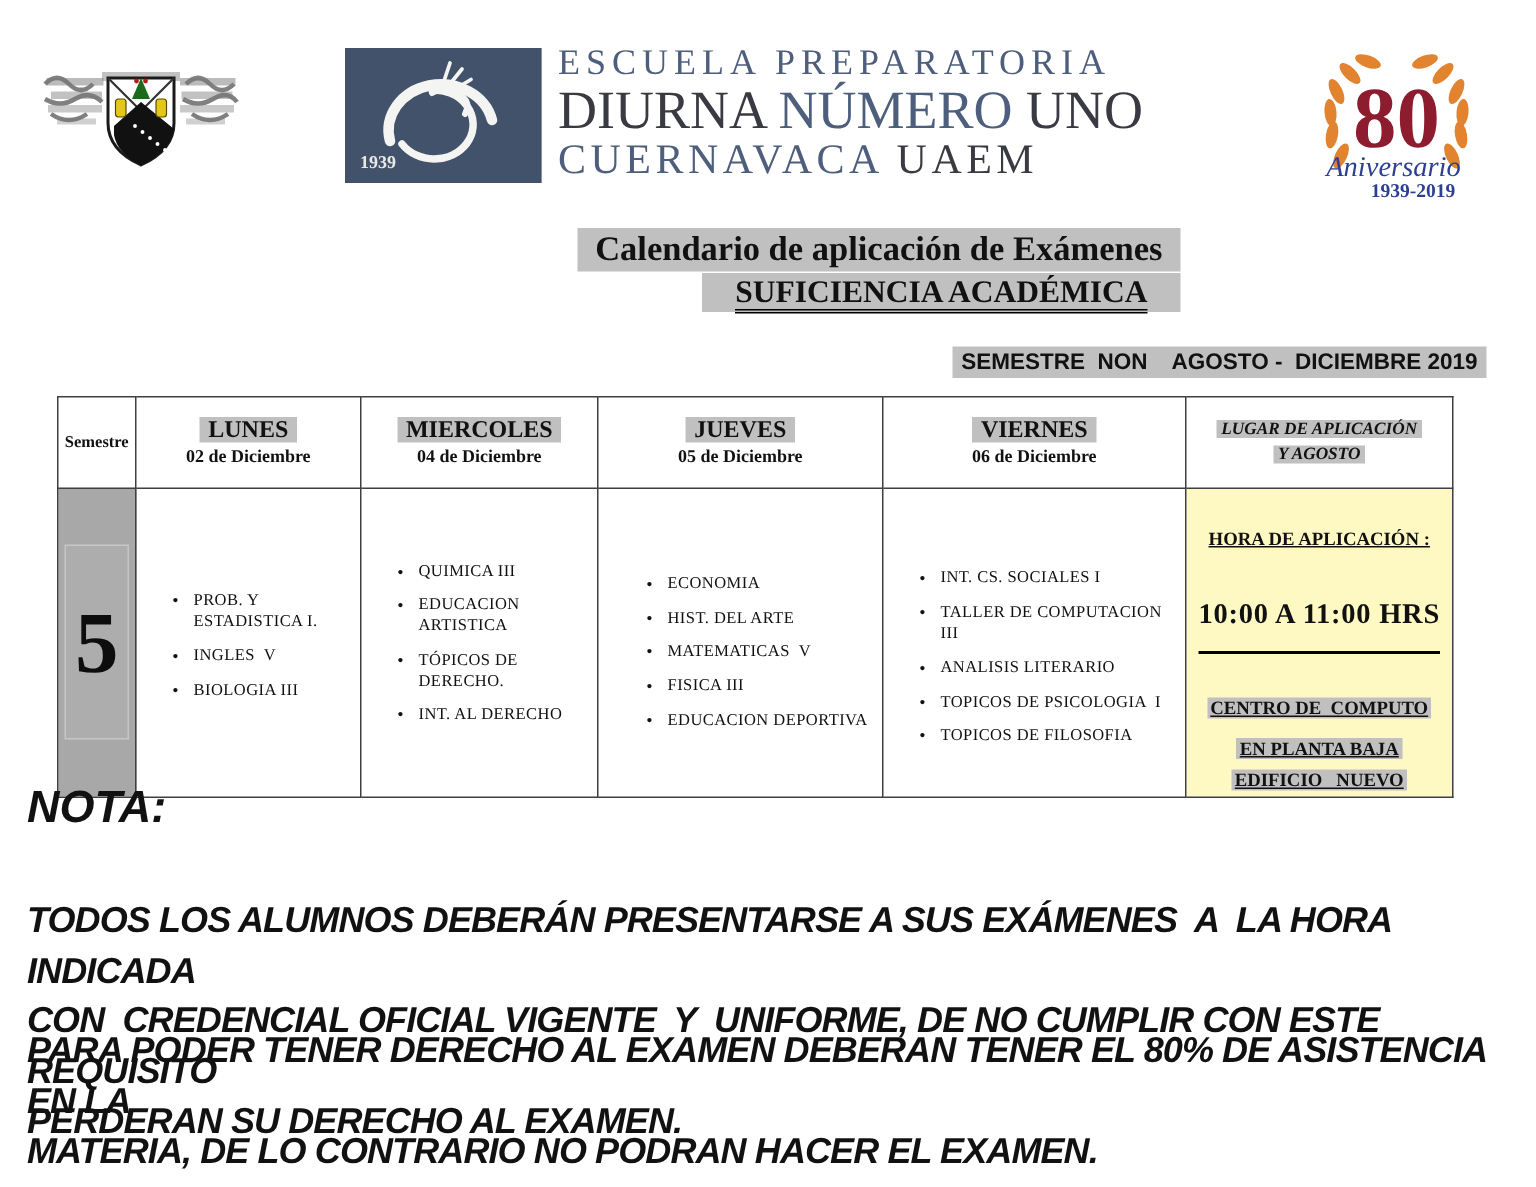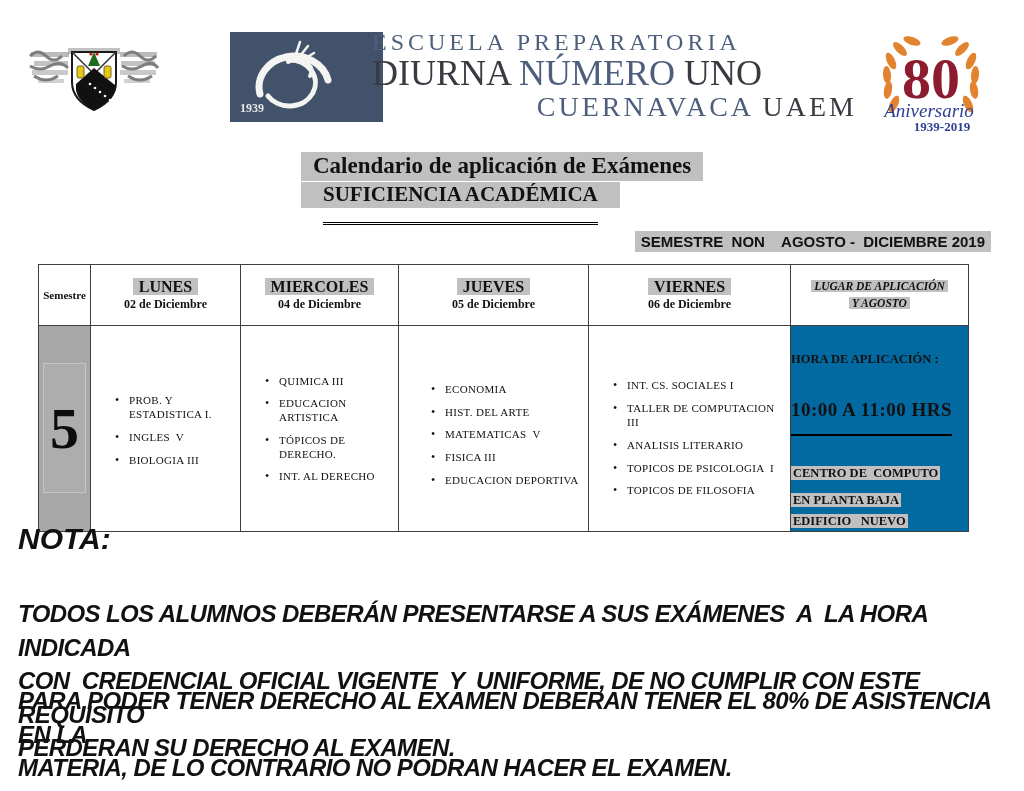--- a/index.html
+++ b/index.html
@@ -8,35 +8,35 @@
     position:relative;
     background:#ffffff;
     font-family:"Liberation Serif", serif;
     color:#111;
     overflow:hidden;
   }
   .abs { position:absolute; }
 
   
   #crest { left:28px; top:40px; width:132px; height:74px; }
-  #deer-logo { left:230px; top:32px; width:153px; height:90px; background:#42526b; }
+  #deer-logo { left:230px; top:32px; width:131px; height:90px; background:#42526b; }
   #banner-text { left:372px; top:30px; width:485px; line-height:1.02; white-space:nowrap;font-family:Liberation Serif, serif; }
   .banner-l1 { font-size:24px; letter-spacing:4px; color:#4d5f7c; font-weight:500; }
   .banner-l2 { font-size:36px; margin-top:1px; }
-  .banner-l3 { font-size:28px; letter-spacing:3px; margin-top:1px;text-align:right; }
+  .banner-l3 { font-size:28px; letter-spacing:3px; margin-top:1px; }
   .ink-dark { color:#3a3a42; }
   .ink-blue { color:#4d5f7c; }
   #anniv-logo { left:872px; top:32px; width:118px; height:104px; }
 
   
-  #title-block { left:301px; top:152px; width:510px; text-align:left; }
+  #title-block { left:277px; top:152px; width:510px; text-align:right; }
   .hl { background:#c0c0c0; }
   #title-line1 { display:inline-block; font-size:23px; font-weight:bold; padding:1px 12px 2px; }
   #title-line2 { display:inline-block; font-size:21px; font-weight:bold; padding:0 22px 1px; margin-top:1px; }
-  #title-line2 .u2 { border-bottom:3px double #000; padding-bottom:16px; }
+  #title-line2 .u2 { border-bottom:3px double #000; padding-bottom:0px; }
   #semester-line { right:33px; top:231px; font-family:"Liberation Sans",sans-serif;
                    font-size:15px; font-weight:bold; padding:2px 6px; white-space:pre; }
 
   
   #exam-table { left:38px; top:264px; width:930px; border-collapse:collapse; table-layout:fixed; }
   #exam-table col.c0{width:52px} #exam-table col.c1{width:150px} #exam-table col.c2{width:158px}
   #exam-table col.c3{width:190px} #exam-table col.c4{width:202px} #exam-table col.c5{width:178px}
   #exam-table td, #exam-table th { border:1px solid #3f3f3f; vertical-align:middle; padding:0; }
   #exam-table tr.hdr { height:61px; }
   #exam-table tr.data { height:163px; }
@@ -56,21 +56,21 @@
   td.day-cell { vertical-align:top; }
   .subject-list { padding-left:14px; padding-right:4px; }
   td.day-cell:nth-child(2) .subject-list { padding-top:14px; }
   td.day-cell:nth-child(3) .subject-list { padding-top:11px; }
   td.day-cell:nth-child(4) .subject-list { padding-top:23px; padding-left:22px; }
   td.day-cell:nth-child(5) .subject-list { padding-top:30px; padding-left:14px; }
   .subject-item { display:flex; margin-bottom:9px; }
   .subject-item .bullet { width:24px; flex:0 0 24px; font-size:12px; line-height:1.15; text-align:center; }
   .subject-item .subject-text { font-size:11px; line-height:1.25; letter-spacing:0.3px; white-space:pre-wrap; }
 
-  td.place-cell { background:#0369a1; text-align:left; vertical-align:top; }
+  td.place-cell { background:#fef9c3; text-align:center; vertical-align:top;text-decoration:underline; }
   .hora-label { font-size:12.5px; font-weight:bold; margin-top:26px; }
   .hora-value { display:inline-block; font-size:19px; font-weight:bold; margin-top:32px;
                 border-bottom:2.5px solid #000; padding-bottom:13px; letter-spacing:0.5px; }
   .loc1 { margin-top:27px; }
   .loc1 span, .loc23 span { background:#c0c0c0; font-size:12.5px; font-weight:bold; white-space:pre; padding:0 2px; }
   .loc23 { margin-top:8px; line-height:1.3; }
 
   
   #nota-label { left:18px; top:522px; font-family:"Liberation Sans",sans-serif;
                 font-size:30px; font-weight:bold; font-style:italic; }

